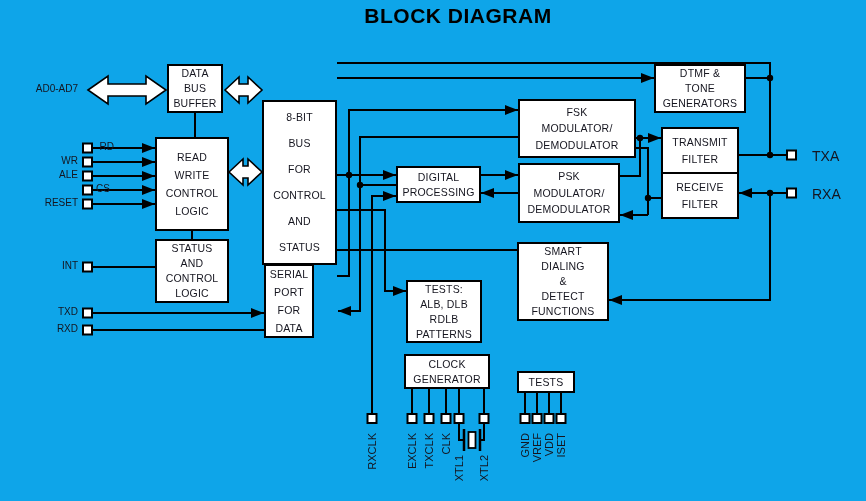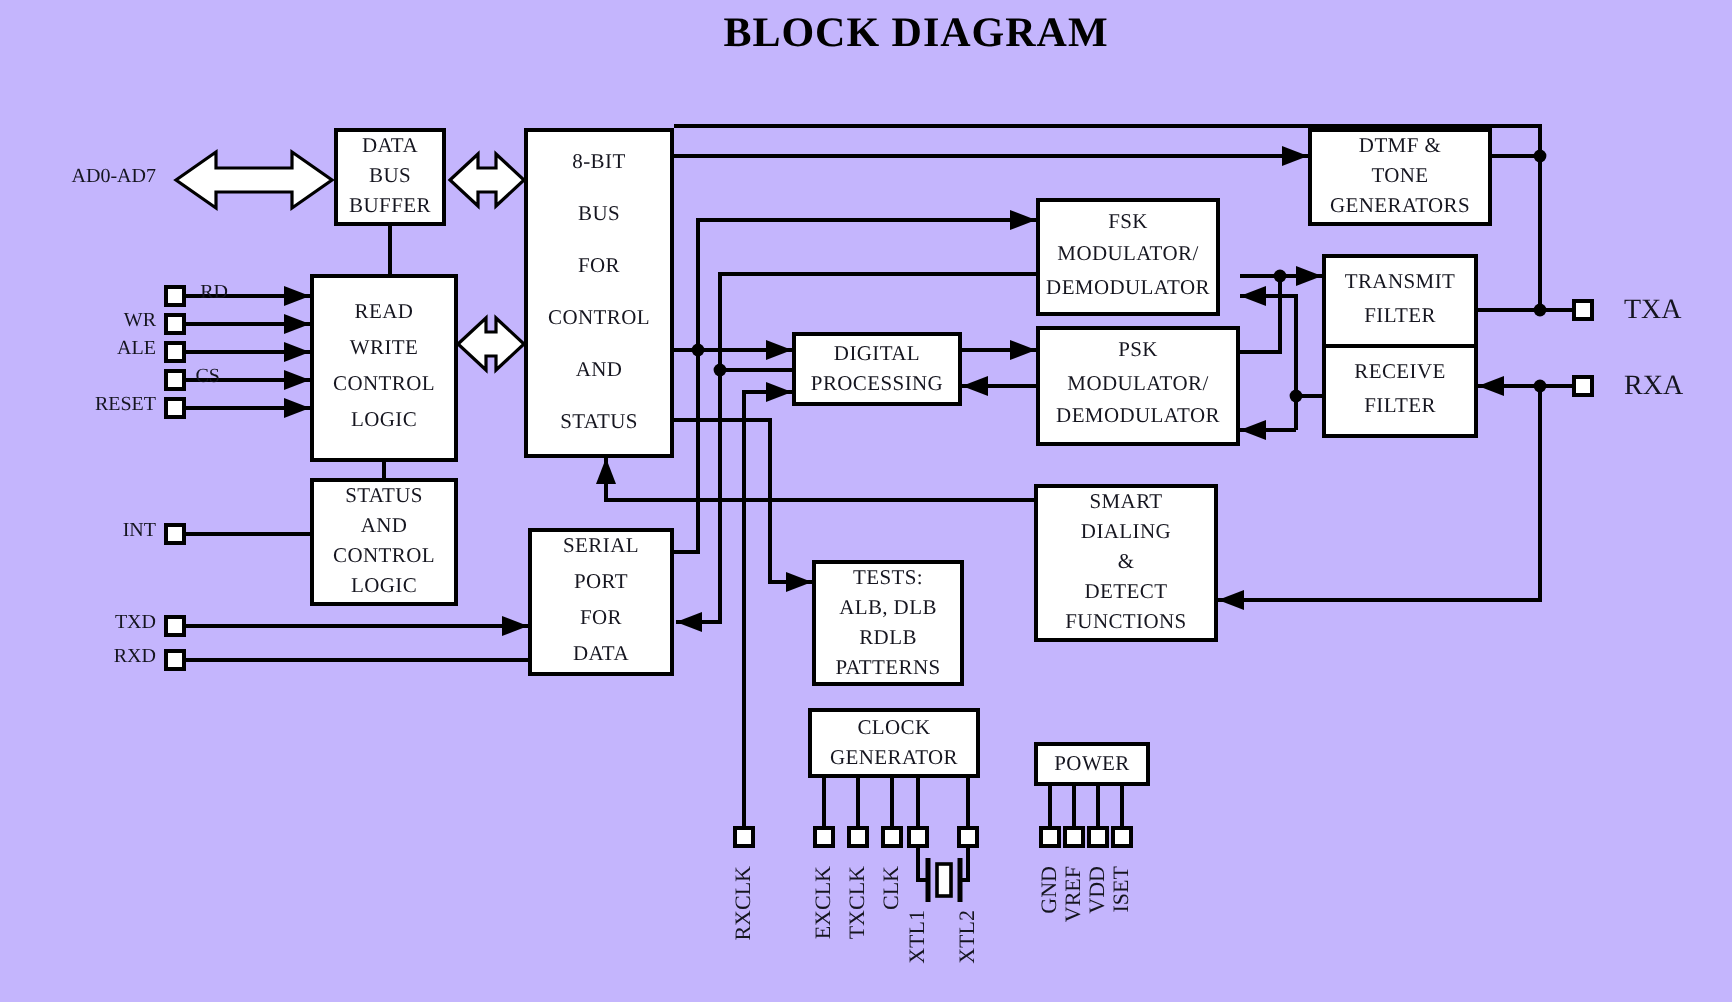--- a/index.html
+++ b/index.html
@@ -1,24 +1,24 @@
 <!DOCTYPE html>
 <html><head>
 <meta charset="utf-8">
 <style>
   html,body{margin:0;padding:0;background:#ffffff;}
-  #canvas{position:relative;width:866px;height:501px;background:#c4b5fd;overflow:hidden;
-          font-family:Liberation Serif, serif;}
+  #canvas{position:relative;width:866px;height:501px;background:#0ea5e9;overflow:hidden;
+          font-family:Liberation Sans, sans-serif;}
   #wires{position:absolute;left:0;top:0;z-index:1;}
   .blk{position:absolute;z-index:2;box-sizing:border-box;border:2px solid #000;background:#fff;
        display:flex;flex-direction:column;align-items:center;justify-content:center;
        font-size:10.5px;line-height:15px;text-align:left;color:#15151f;letter-spacing:.2px;}
   .lh16{line-height:16.5px;}
   .lh18{line-height:18px;}
-  .spread{justify-content:space-around;padding:2px 0;}
+  .spread{justify-content:space-around;padding:2px 0;margin-top:36px;}
   .plab{position:absolute;z-index:2;font-size:10px;color:#15151f;text-align:right;white-space:nowrap;}
   .rlab{position:absolute;z-index:2;font-size:14px;color:#15151f;white-space:nowrap;}
   .vlab{position:absolute;z-index:2;font-size:11px;color:#15151f;white-space:nowrap;
         transform:rotate(-90deg) translateX(-100%);transform-origin:0 0;}
   #title{position:absolute;left:50px;right:0;top:4px;z-index:2;text-align:center;
          font-size:21px;font-weight:bold;color:#000;letter-spacing:.5px;}
 </style>
 </head>
 <body>
 
@@ -147,31 +147,31 @@
       <div>LOGIC</div>
     </div>
   <div class="blk spread" style="left:262px;top:64px;width:75px;height:165px;">
       <div>8-BIT</div>
       <div>BUS</div>
       <div>FOR</div>
       <div>CONTROL</div>
       <div>AND</div>
       <div>STATUS</div>
     </div>
-  <div class="blk lh18" style="left:264px;top:264px;width:73px;height:74px;">
+  <div class="blk lh18" style="left:264px;top:264px;width:50px;height:74px;">
       <div>SERIAL</div>
       <div>PORT</div>
       <div>FOR</div>
       <div>DATA</div>
     </div>
   <div class="blk" style="left:396px;top:166px;width:85px;height:37px;">
       <div>DIGITAL</div>
       <div>PROCESSING</div>
     </div>
-  <div class="blk lh16" style="left:518px;top:99px;width:92px;height:59px;">
+  <div class="blk lh16" style="left:518px;top:99px;width:118px;height:59px;">
       <div>FSK</div>
       <div>MODULATOR/</div>
       <div>DEMODULATOR</div>
     </div>
   <div class="blk lh16" style="left:518px;top:163px;width:102px;height:60px;">
       <div>PSK</div>
       <div>MODULATOR/</div>
       <div>DEMODULATOR</div>
     </div>
   <div class="blk" style="left:517px;top:242px;width:92px;height:79px;">
@@ -185,21 +185,21 @@
       <div>TESTS:</div>
       <div>ALB, DLB</div>
       <div>RDLB</div>
       <div>PATTERNS</div>
     </div>
   <div class="blk" style="left:404px;top:354px;width:86px;height:35px;">
       <div>CLOCK</div>
       <div>GENERATOR</div>
     </div>
   <div class="blk" style="left:517px;top:371px;width:58px;height:22px;">
-      <div>POWER</div>
+      <div>TESTS</div>
     </div>
   <div class="blk" style="left:654px;top:64px;width:92px;height:49px;">
       <div>DTMF &amp;</div>
       <div>TONE</div>
       <div>GENERATORS</div>
     </div>
   <div class="blk lh16" style="left:661px;top:127px;width:78px;height:47px;">
       <div>TRANSMIT</div>
       <div>FILTER</div>
     </div>

